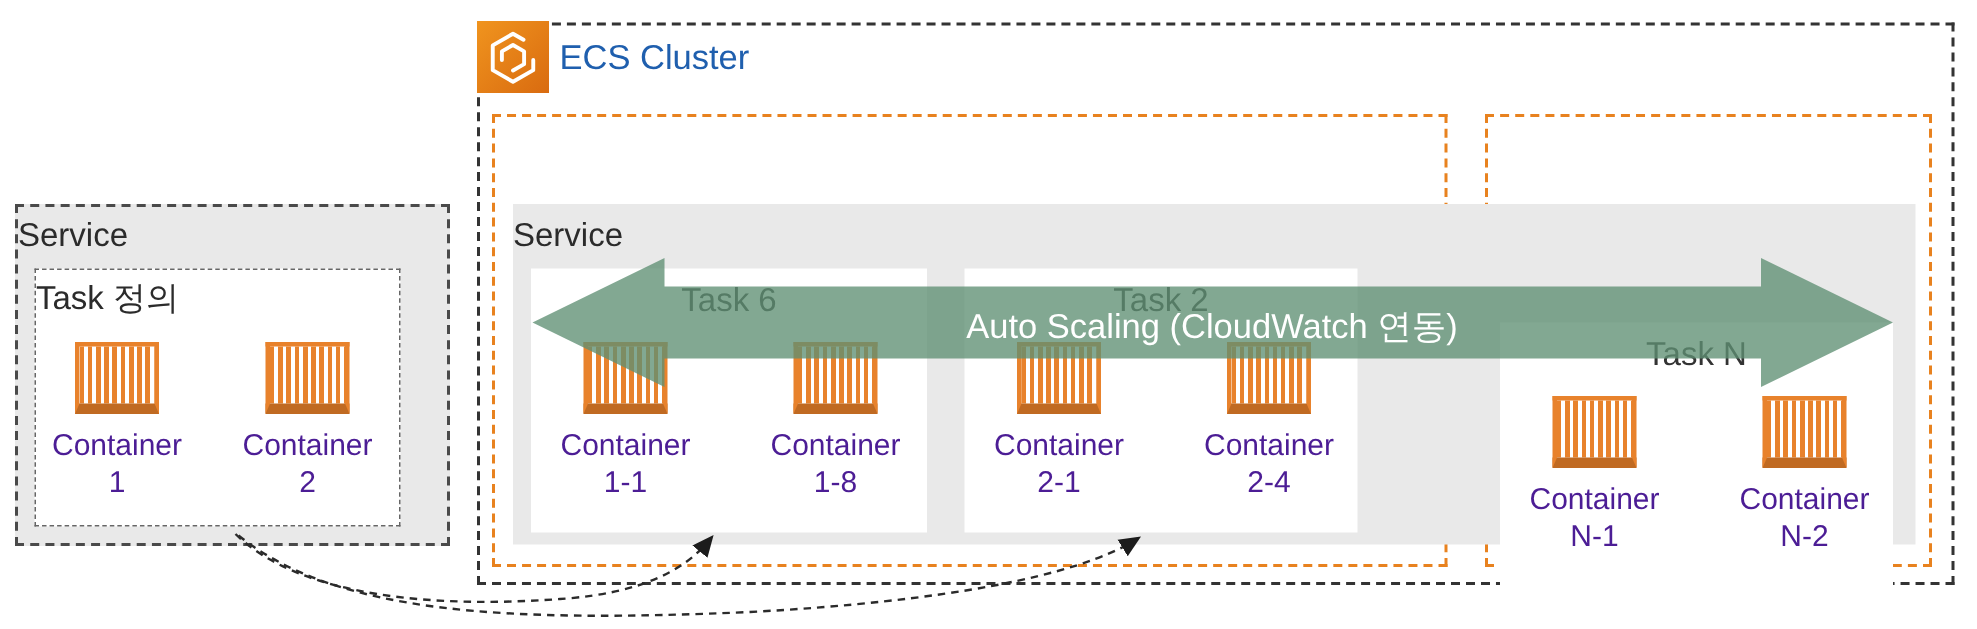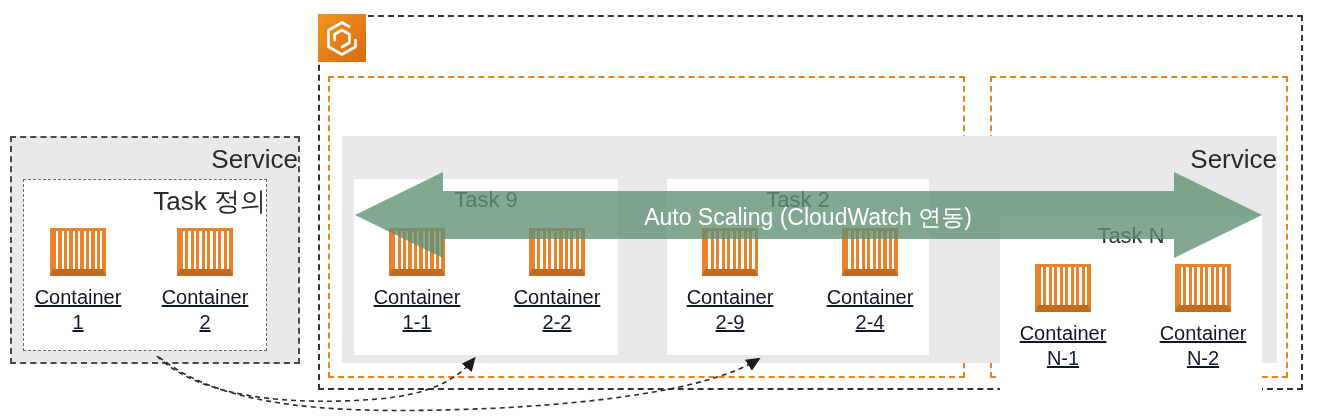--- a/index.html
+++ b/index.html
@@ -4,21 +4,21 @@
 <style>
   html,body{margin:0;padding:0;background:#fff;}
   #stage{
     position:relative;width:1318px;height:419px;background:#fff;
     font-family:"Liberation Sans",sans-serif;overflow:hidden;
   }
   .abs{position:absolute;box-sizing:border-box;}
 
   
   #left-service{left:10px;top:136px;width:290px;height:228px;background:#e9e9e9;border:2px dashed #4a4a4a;}
-  .big-title{padding-top:6px;text-align:right;font-size:26px;color:#2b2b2b;}
+  .big-title{padding-top:6px;text-align:left;font-size:22px;color:#2b2b2b;}
   #task-def{position:absolute;left:11px;top:41px;width:244px;height:172px;background:#fff;border:1px dashed #666;box-sizing:border-box;}
   #task-def .big-title{padding-top:4px;}
 
   
   #ecs-cluster{left:318px;top:15px;width:985px;height:375px;background:#fff;border:2px dashed #333;}
   .ec2-box{border:2px dashed #e8821f;background:transparent;}
   #ec2-1{left:328px;top:76px;width:637px;height:302px;}
   #ec2-n{left:990px;top:76px;width:298px;height:302px;}
 
   .hdr{position:absolute;display:flex;align-items:center;gap:7px;}
@@ -27,32 +27,32 @@
   #ec2-header-n{left:993px;top:78px;}
   .hdr .lbl{font-size:23px;color:#1f5fae;white-space:nowrap;}
 
   
   #service-band{left:342px;top:136px;width:935px;height:227px;background:#e9e9e9;}
   #service-band .big-title{padding-top:8px;}
 
   
   .task{position:absolute;top:179px;height:176px;background:#fff;box-sizing:border-box;}
   #task-1{left:354px;width:264px;}
-  #task-2{left:667px;width:262px;}
+  #task-2{left:643px;width:262px;}
   #task-n{left:1000px;width:262px;margin-top:36px;}
   .task-title{padding-top:8px;text-align:center;font-size:22px;color:#333;}
 
   
   .cfig{position:absolute;width:120px;text-align:center;}
   .cicon{
     width:56px;height:48px;margin:0 auto;box-sizing:border-box;
     border:3px solid #e8822c;border-bottom:7px solid #c06a22;
     background:repeating-linear-gradient(90deg,#e8822c 0 3px,#ffffff 3px 5.5px);
   }
-  .clabel{margin-top:9px;font-size:20px;line-height:25px;color:#0f172a;text-decoration:underline;}
+  .clabel{margin-top:9px;font-size:20px;line-height:25px;color:#4c1d95;}
   .clabel span{display:block;}
 
   #overlay{position:absolute;left:0;top:0;width:1318px;height:419px;pointer-events:none;}
   #icon-defs{position:absolute;width:0;height:0;}
 </style>
 </head>
 <body>
 
 <svg id="icon-defs" aria-hidden="true">
   <defs>
@@ -110,44 +110,44 @@
   <div id="ecs-cluster" class="abs"></div>
 
   <div id="ec2-1" class="abs ec2-box"></div>
   <div id="ec2-n" class="abs ec2-box"></div>
 
   <div id="service-band" class="abs">
     <div class="big-title">Service</div>
   </div>
 
   <div id="task-1" class="task">
-    <div class="task-title">Task 9</div>
+    <div class="task-title">Task 6</div>
     <div class="cfig" style="left:3px;top:49px;">
       <div class="cicon"></div>
       <div class="clabel">
         <span>Container</span>
         <span>1-1</span>
       </div>
     </div>
     <div class="cfig" style="left:143px;top:49px;">
       <div class="cicon"></div>
       <div class="clabel">
         <span>Container</span>
-        <span>2-2</span>
+        <span>1-8</span>
       </div>
     </div>
   </div>
 
   <div id="task-2" class="task">
     <div class="task-title">Task 2</div>
     <div class="cfig" style="left:3px;top:49px;">
       <div class="cicon"></div>
       <div class="clabel">
         <span>Container</span>
-        <span>2-9</span>
+        <span>2-1</span>
       </div>
     </div>
     <div class="cfig" style="left:143px;top:49px;">
       <div class="cicon"></div>
       <div class="clabel">
         <span>Container</span>
         <span>2-4</span>
       </div>
     </div>
   </div>
@@ -167,20 +167,21 @@
         <span>Container</span>
         <span>N-2</span>
       </div>
     </div>
   </div>
 
   <div id="ecs-header" class="hdr">
     <svg width="48" height="48">
         <use href="#ecsicon"></use>
       </svg>
+    <span class="lbl">ECS Cluster</span>
   </div>
 
   <svg id="overlay" viewBox="0 0 1318 419">
     <defs>
       <marker id="ah" viewBox="0 0 10 10" refX="7" refY="5" markerWidth="9" markerHeight="9" orient="auto">
         <path d="M0,0.5 L10,5 L0,9.5 z" fill="#1c1c1c"></path>
       </marker>
     </defs>
     <polygon points="355,215 443,172 443,191 1174,191 1174,172 1262,215 1174,258 1174,239 443,239 443,258" fill="#5f8f73" fill-opacity="0.78"></polygon>
     <text x="808" y="225" text-anchor="middle" font-size="23" fill="#ffffff" font-family="Liberation Sans, sans-serif">Auto Scaling (CloudWatch 연동)</text>

